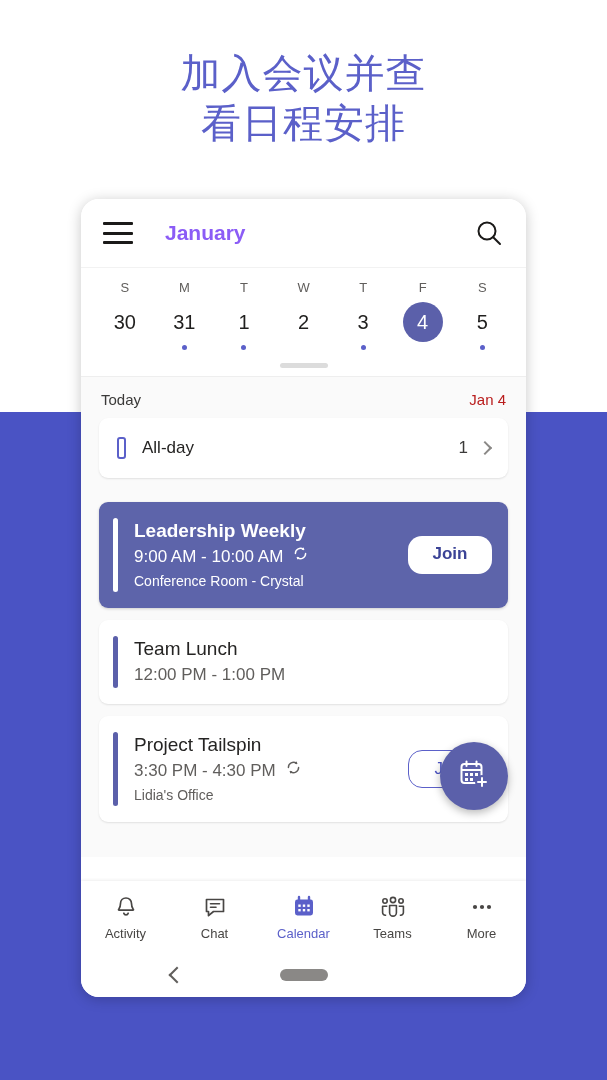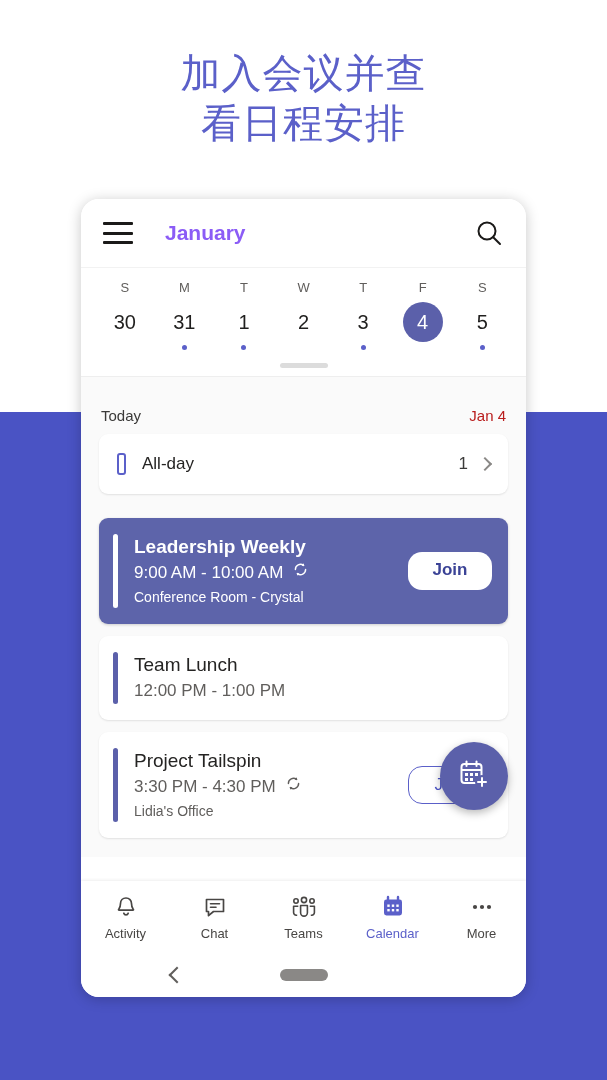--- a/index.html
+++ b/index.html
@@ -136,21 +136,21 @@
     background: #dcdcdc;
     margin: 6px auto 8px;
   }
 
   
   .app-body {
     background: #fafafa;
     border-top: 1px solid #eeeeee;
     height: 481px;
     position: relative;
-    padding: 16px 0 0 0;
+    padding: 0 0 0 0;
   }
   .today-row {
     display: flex;
     align-items: center;
     padding: 14px 20px 10px 20px;
   }
   .today-label { font-size: 15px; color: #3b3a39; }
   .today-date { margin-left: auto; font-size: 15px; color: #b91c1c; }
 
   .card {
@@ -538,51 +538,51 @@
     <div class="nav-item">
       <div class="nav-ico">
         <svg width="26" height="26" viewBox="0 0 26 26">
           <path d="M4.5 5.5h17v12h-10l-5 4.2v-4.2h-2z" fill="none" stroke="#484644" stroke-width="1.7" stroke-linejoin="round"></path>
           <line x1="8.5" y1="9.7" x2="17.5" y2="9.7" stroke="#484644" stroke-width="1.6" stroke-linecap="round"></line>
           <line x1="8.5" y1="13.3" x2="14" y2="13.3" stroke="#484644" stroke-width="1.6" stroke-linecap="round"></line>
         </svg>
       </div>
       <div class="nav-label">Chat</div>
     </div>
-    <div class="nav-item">
-      <div class="nav-ico">
-        <svg width="28" height="26" viewBox="0 0 28 26">
-          <circle cx="14" cy="6" r="2.6" fill="none" stroke="#484644" stroke-width="1.6"></circle>
-          <circle cx="6" cy="7" r="2.2" fill="none" stroke="#484644" stroke-width="1.6"></circle>
-          <circle cx="22" cy="7" r="2.2" fill="none" stroke="#484644" stroke-width="1.6"></circle>
-          <path d="M10.6 11.5h6.8v7.2a3.4 3.4 0 0 1-3.4 3.4 3.4 3.4 0 0 1-3.4-3.4z" fill="none" stroke="#484644" stroke-width="1.6" stroke-linejoin="round"></path>
-          <path d="M8.3 12.2H3.6v6.4a2.6 2.6 0 0 0 2.6 2.6h1" fill="none" stroke="#484644" stroke-width="1.6" stroke-linejoin="round"></path>
-          <path d="M19.7 12.2h4.7v6.4a2.6 2.6 0 0 1-2.6 2.6h-1" fill="none" stroke="#484644" stroke-width="1.6" stroke-linejoin="round"></path>
-        </svg>
-      </div>
-      <div class="nav-label">Teams</div>
-    </div>
     <div class="nav-item active">
       <div class="nav-ico">
         <svg width="26" height="26" viewBox="0 0 26 26">
           <rect x="4" y="5.5" width="18" height="16" rx="2.4" fill="#5b60c9"></rect>
           <line x1="8" y1="3" x2="8" y2="7.5" stroke="#5b60c9" stroke-width="2.4" stroke-linecap="round"></line>
           <line x1="18" y1="3" x2="18" y2="7.5" stroke="#5b60c9" stroke-width="2.4" stroke-linecap="round"></line>
           <rect x="7.3" y="10.5" width="2.4" height="2.4" fill="#ffffff"></rect>
           <rect x="11.8" y="10.5" width="2.4" height="2.4" fill="#ffffff"></rect>
           <rect x="16.3" y="10.5" width="2.4" height="2.4" fill="#ffffff"></rect>
           <rect x="7.3" y="15" width="2.4" height="2.4" fill="#ffffff"></rect>
           <rect x="11.8" y="15" width="2.4" height="2.4" fill="#ffffff"></rect>
           <rect x="16.3" y="15" width="2.4" height="2.4" fill="#ffffff"></rect>
         </svg>
       </div>
       <div class="nav-label">Calendar</div>
     </div>
     <div class="nav-item">
       <div class="nav-ico">
+        <svg width="28" height="26" viewBox="0 0 28 26">
+          <circle cx="14" cy="6" r="2.6" fill="none" stroke="#484644" stroke-width="1.6"></circle>
+          <circle cx="6" cy="7" r="2.2" fill="none" stroke="#484644" stroke-width="1.6"></circle>
+          <circle cx="22" cy="7" r="2.2" fill="none" stroke="#484644" stroke-width="1.6"></circle>
+          <path d="M10.6 11.5h6.8v7.2a3.4 3.4 0 0 1-3.4 3.4 3.4 3.4 0 0 1-3.4-3.4z" fill="none" stroke="#484644" stroke-width="1.6" stroke-linejoin="round"></path>
+          <path d="M8.3 12.2H3.6v6.4a2.6 2.6 0 0 0 2.6 2.6h1" fill="none" stroke="#484644" stroke-width="1.6" stroke-linejoin="round"></path>
+          <path d="M19.7 12.2h4.7v6.4a2.6 2.6 0 0 1-2.6 2.6h-1" fill="none" stroke="#484644" stroke-width="1.6" stroke-linejoin="round"></path>
+        </svg>
+      </div>
+      <div class="nav-label">Teams</div>
+    </div>
+    <div class="nav-item">
+      <div class="nav-ico">
         <svg width="26" height="26" viewBox="0 0 26 26">
           <circle cx="6" cy="13" r="2.1" fill="#484644"></circle>
           <circle cx="13" cy="13" r="2.1" fill="#484644"></circle>
           <circle cx="20" cy="13" r="2.1" fill="#484644"></circle>
         </svg>
       </div>
       <div class="nav-label">More</div>
     </div>
   </div>
 

